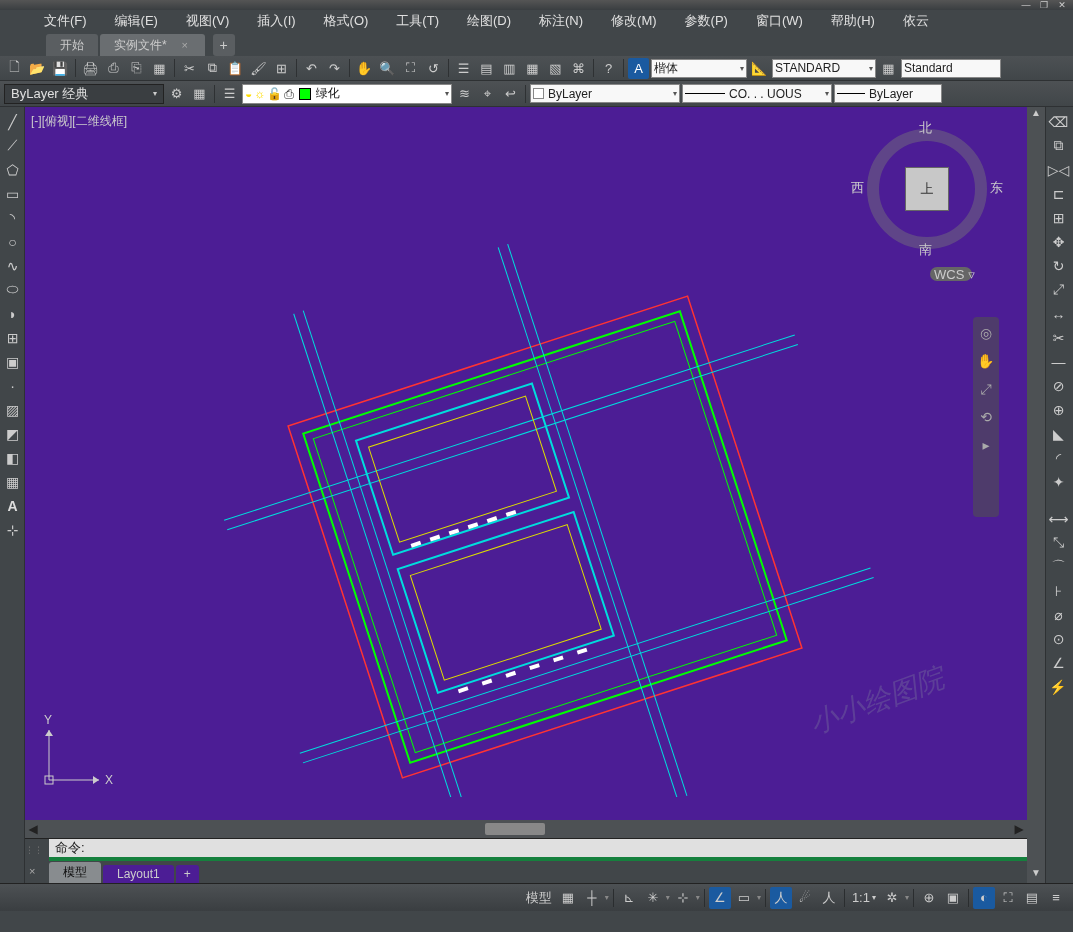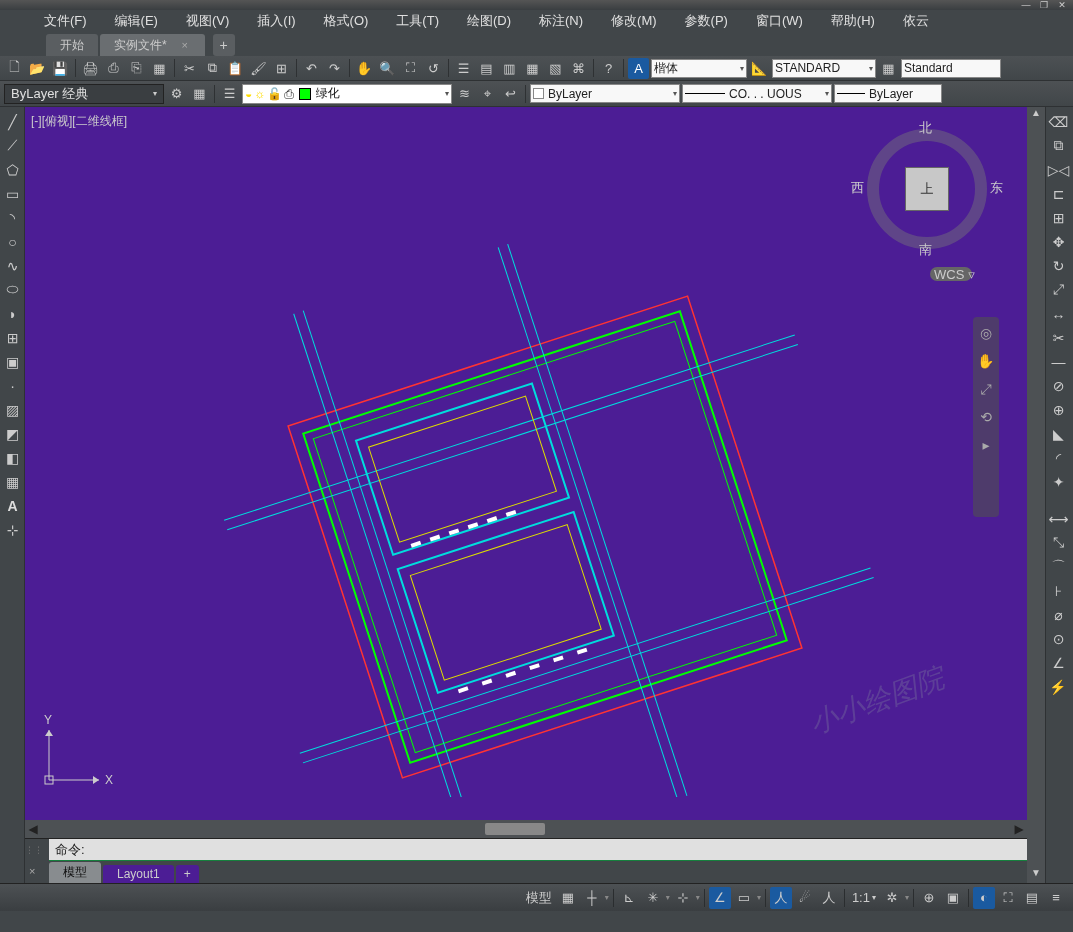--- a/index.html
+++ b/index.html
@@ -34,21 +34,21 @@
 .vc-dir{position:absolute;color:#ccc;font-size:13px}
 .wcs{position:absolute;top:160px;right:55px;width:42px;height:14px;background:#666;border-radius:7px;font-size:13px;color:#ccc;display:flex;align-items:center;padding:0 4px;gap:4px}
 .nav-bar{position:absolute;top:210px;right:28px;width:26px;height:200px;background:rgba(80,80,80,.6);border-radius:4px;display:flex;flex-direction:column;align-items:center;gap:8px;padding:6px 0}
 .nav-icon{width:20px;height:20px;color:#aaa;font-size:14px;display:flex;align-items:center;justify-content:center}
 .ucs{position:absolute;bottom:30px;left:14px;color:#ccc}
 .watermark{position:absolute;bottom:100px;right:80px;color:rgba(140,150,160,.28);font-size:28px;font-style:italic;transform:rotate(-20deg)}
 .scroller-h{height:18px;background:#4d5154;display:flex;align-items:center;position:relative}
 .scroller-h .thumb{position:absolute;left:460px;width:60px;height:12px;background:#888;border-radius:2px;top:3px}
 .scroller-h .arrow{width:16px;text-align:center;color:#222}
 .cmd-area{background:#414649;border-top:1px solid #222}
-.cmd-line1{height:22px;display:flex;align-items:center;padding:8px 6px;color:#d6d6d6;font-size:13px;border-bottom:1px solid #15803d;background:#e0e0e0;color:#222}
+.cmd-line1{height:22px;display:flex;align-items:center;padding:8px 6px;color:#d6d6d6;font-size:13px;border-bottom:4px solid #15803d;background:#e0e0e0;color:#222}
 .cmd-gutter{width:24px;background:#414649}
 .cmd-wrapper{display:flex}
 .cmd-body{flex:1}
 .cmd-line2{height:26px;display:flex;align-items:center;padding:0 6px;gap:6px;background:#e0e0e0}
 .cmd-btn{width:20px;height:18px;background:#d0d0d0;border:1px solid #999;font-size:10px;display:flex;align-items:center;justify-content:center}
 .cmd-input{flex:1;height:18px;border:none;background:transparent;font-size:13px;font-style:italic;color:#888}
 .layout-tabs{height:22px;background:#414649;display:flex;align-items:flex-end;padding-left:24px;gap:2px}
 .l-tab{padding:2px 14px;background:#4c1d95;border-radius:3px 3px 0 0;font-size:12px}
 .l-tab.active{background:#888c8f;color:#111}
 .statusbar{height:28px;background:linear-gradient(#4d5154,#3a3e41);display:flex;align-items:center;justify-content:flex-end;gap:2px;padding:0 6px;border-top:1px solid #222}

